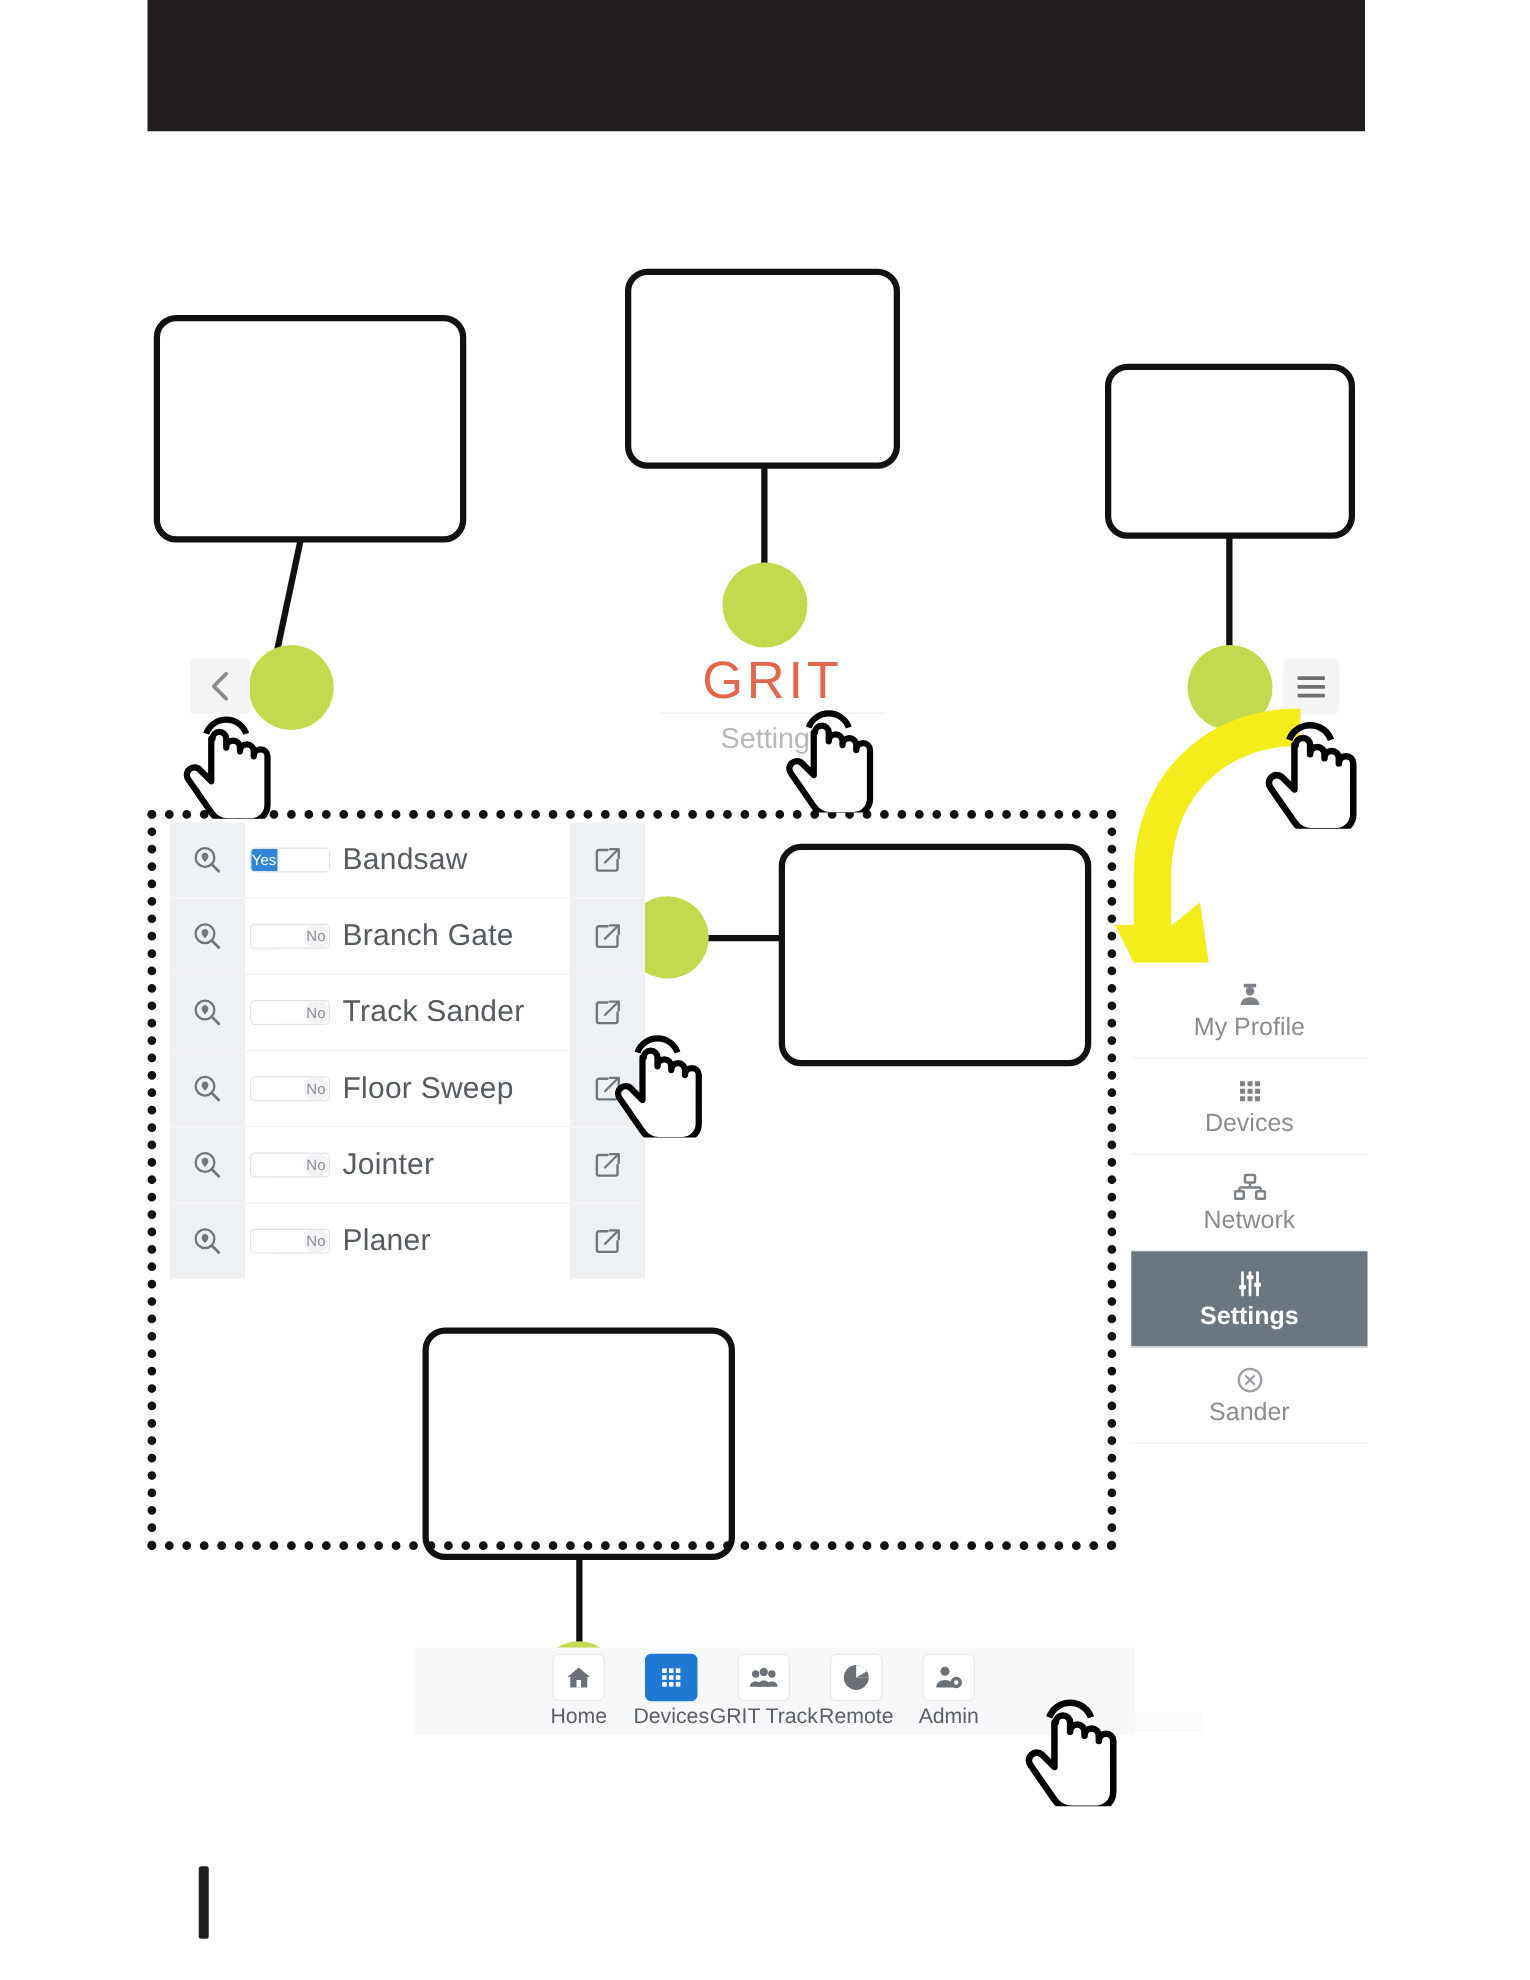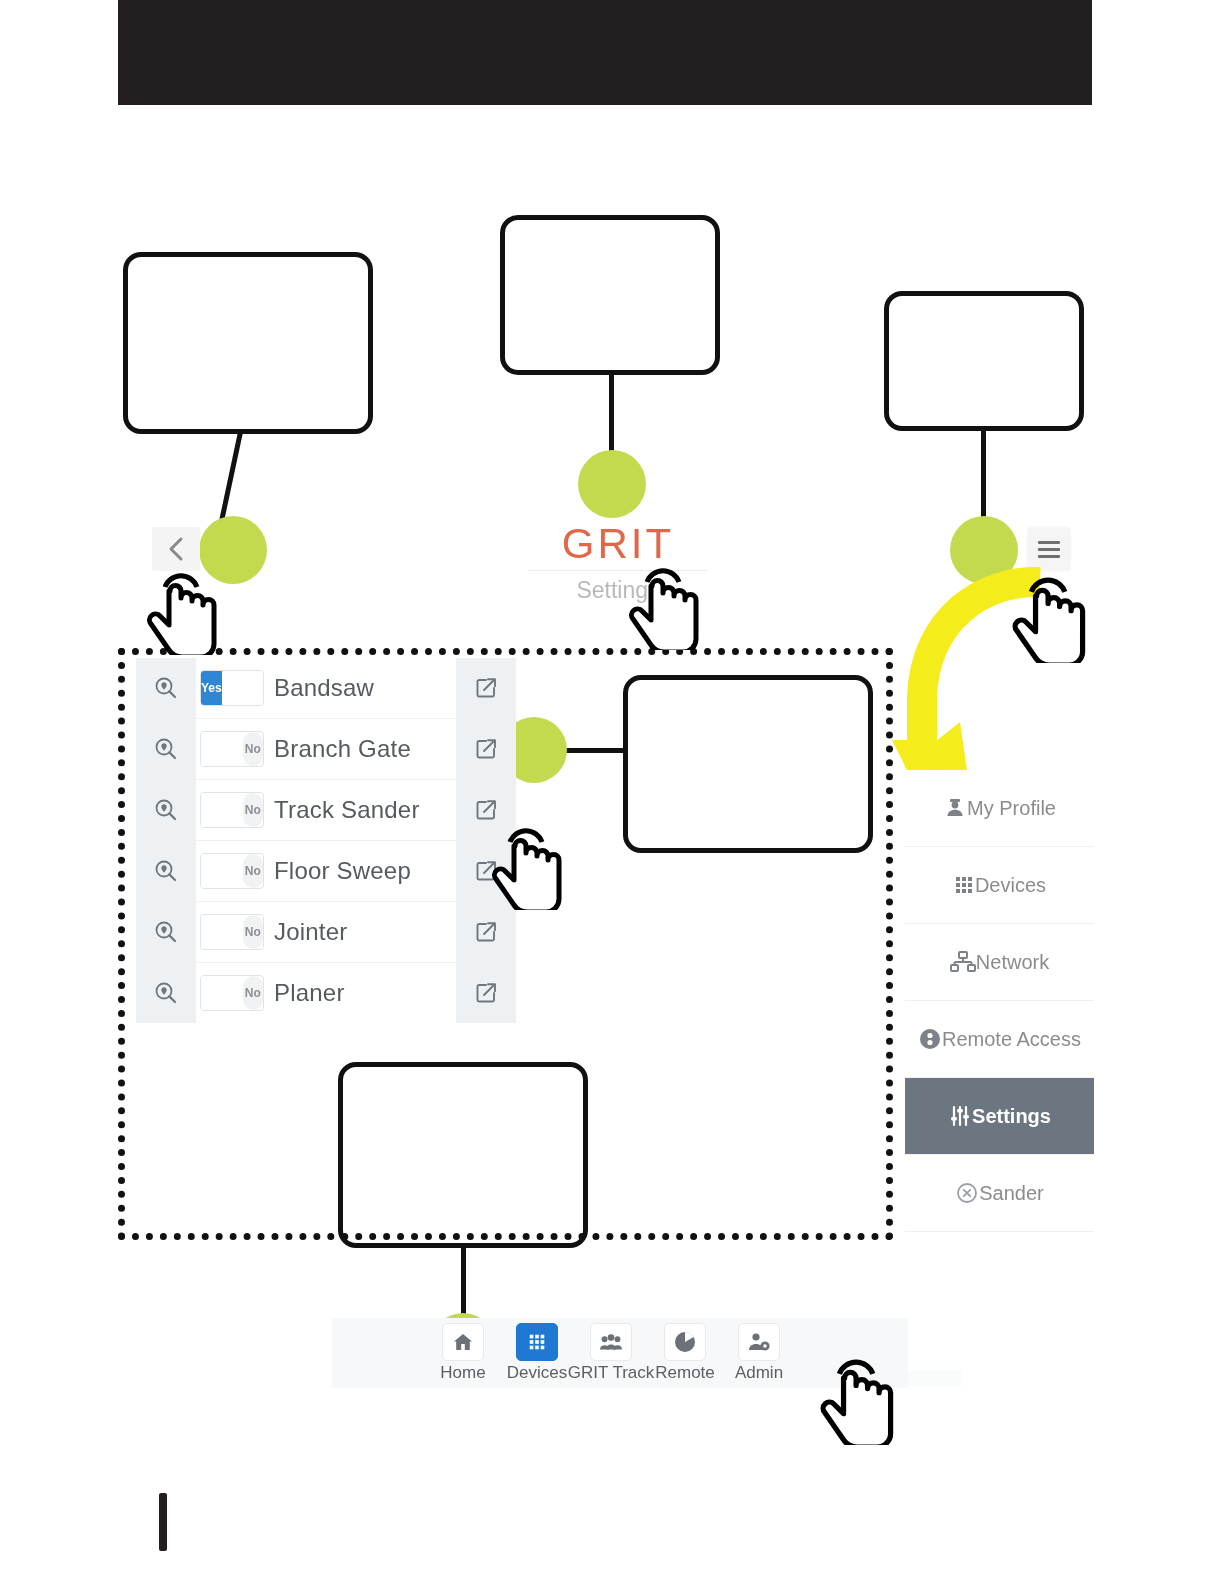--- a/index.html
+++ b/index.html
@@ -59,34 +59,34 @@
 
   
   #device-list{left:136px;top:658px;width:380px;background:#ffffff;}
   .device-row{display:flex;align-items:center;height:60px;border-bottom:1px solid #eef0f2;background:#ffffff;}
   .device-row:last-child{border-bottom:none;}
   .cell-locate{width:60px;height:60px;background:#eef1f4;display:flex;align-items:center;justify-content:center;flex:0 0 60px;}
   .cell-toggle{width:72px;flex:0 0 72px;display:flex;align-items:center;justify-content:center;}
   .cell-name{flex:1 1 auto;font-size:24px;color:#555b60;padding-left:6px;letter-spacing:.2px;}
   .cell-open{width:60px;height:60px;flex:0 0 60px;background:#eef1f4;display:flex;align-items:center;justify-content:center;}
 
-  .toggle{width:64px;height:36px;border-radius:4px;border:1px solid #dfe3e6;display:flex;overflow:hidden;
-      font-size:12px;font-weight:bold;box-sizing:border-box;gap:21px;}
+  .toggle{width:64px;height:20px;border-radius:4px;border:1px solid #dfe3e6;display:flex;overflow:hidden;
+      font-size:12px;font-weight:normal;box-sizing:border-box;gap:21px;}
   .toggle .seg{flex:1;display:flex;align-items:center;justify-content:center;}
   .toggle.on  .seg.a{background:#2e86d4;color:#ffffff;}
   .toggle.on  .seg.b{background:#ffffff;}
   .toggle.off .seg.a{background:#ffffff;}
   .toggle.off .seg.b{background:#f1f2f3;color:#8b9197;border-radius:13px;}
 
   
   #yellow-arrow{left:890px;top:562px;width:170px;height:250px;}
 
   
   #side-menu{left:905px;top:770px;width:189px;background:#ffffff;}
-  .menu-item{height:76px;border-bottom:1px solid #f0f0f0;display:flex;flex-direction:row;
+  .menu-item{height:76px;border-bottom:1px solid #f0f0f0;display:flex;flex-direction:column;
       align-items:center;justify-content:center;gap:0;}
   .menu-item .mlabel{font-size:20px;color:#8c8c8c;line-height:24px;}
   .menu-item.active{background:#6b7680;}
   .menu-item.active .mlabel{color:#ffffff;font-weight:bold;}
   .menu-item .micon{height:28px;display:flex;align-items:center;justify-content:center;}
 
   
   #bottom-nav{left:332px;top:1318px;width:576px;height:70px;background:#f7f8f9;
       display:flex;align-items:center;}
   #bottom-nav-spacer{width:94px;flex:0 0 94px;}
@@ -350,30 +350,20 @@
         <rect x="18" y="15" width="7" height="6" rx="1" fill="none" stroke="#7c8288" stroke-width="2"></rect>
         <line x1="13" y1="8" x2="13" y2="12" stroke="#7c8288" stroke-width="2"></line>
         <line x1="4.5" y1="12" x2="21.5" y2="12" stroke="#7c8288" stroke-width="2"></line>
         <line x1="4.5" y1="12" x2="4.5" y2="15" stroke="#7c8288" stroke-width="2"></line>
         <line x1="21.5" y1="12" x2="21.5" y2="15" stroke="#7c8288" stroke-width="2"></line>
       </svg>
     </span>
     <span class="mlabel">Network</span>
   </div>
 
-  <div class="menu-item">
-    <span class="micon">
-      <svg width="24" height="24" viewBox="0 0 24 24">
-        <circle cx="12" cy="12" r="10" fill="#7c8288"></circle>
-        <circle cx="12" cy="8.5" r="2.6" fill="#ffffff"></circle>
-        <circle cx="12" cy="15.5" r="2.6" fill="#ffffff"></circle>
-      </svg>
-    </span>
-    <span class="mlabel">Remote Access</span>
-  </div>
 
   <div class="menu-item active">
     <span class="micon">
       <svg width="24" height="24" viewBox="0 0 24 24">
         <g stroke="#ffffff" stroke-width="2.2" stroke-linecap="round">
           <line x1="6" y1="3" x2="6" y2="21"></line>
           <line x1="12" y1="3" x2="12" y2="21"></line>
           <line x1="18" y1="3" x2="18" y2="21"></line>
         </g>
         <g fill="#ffffff">

